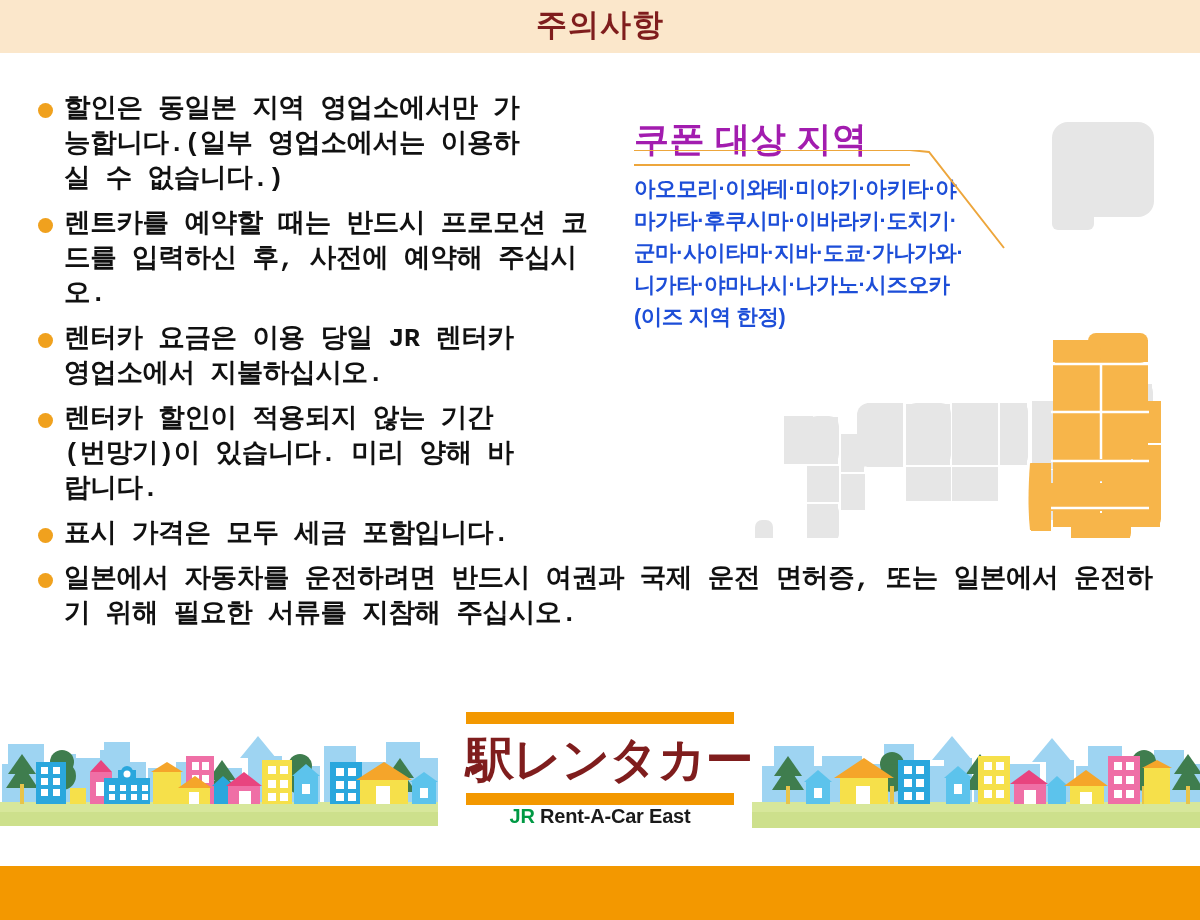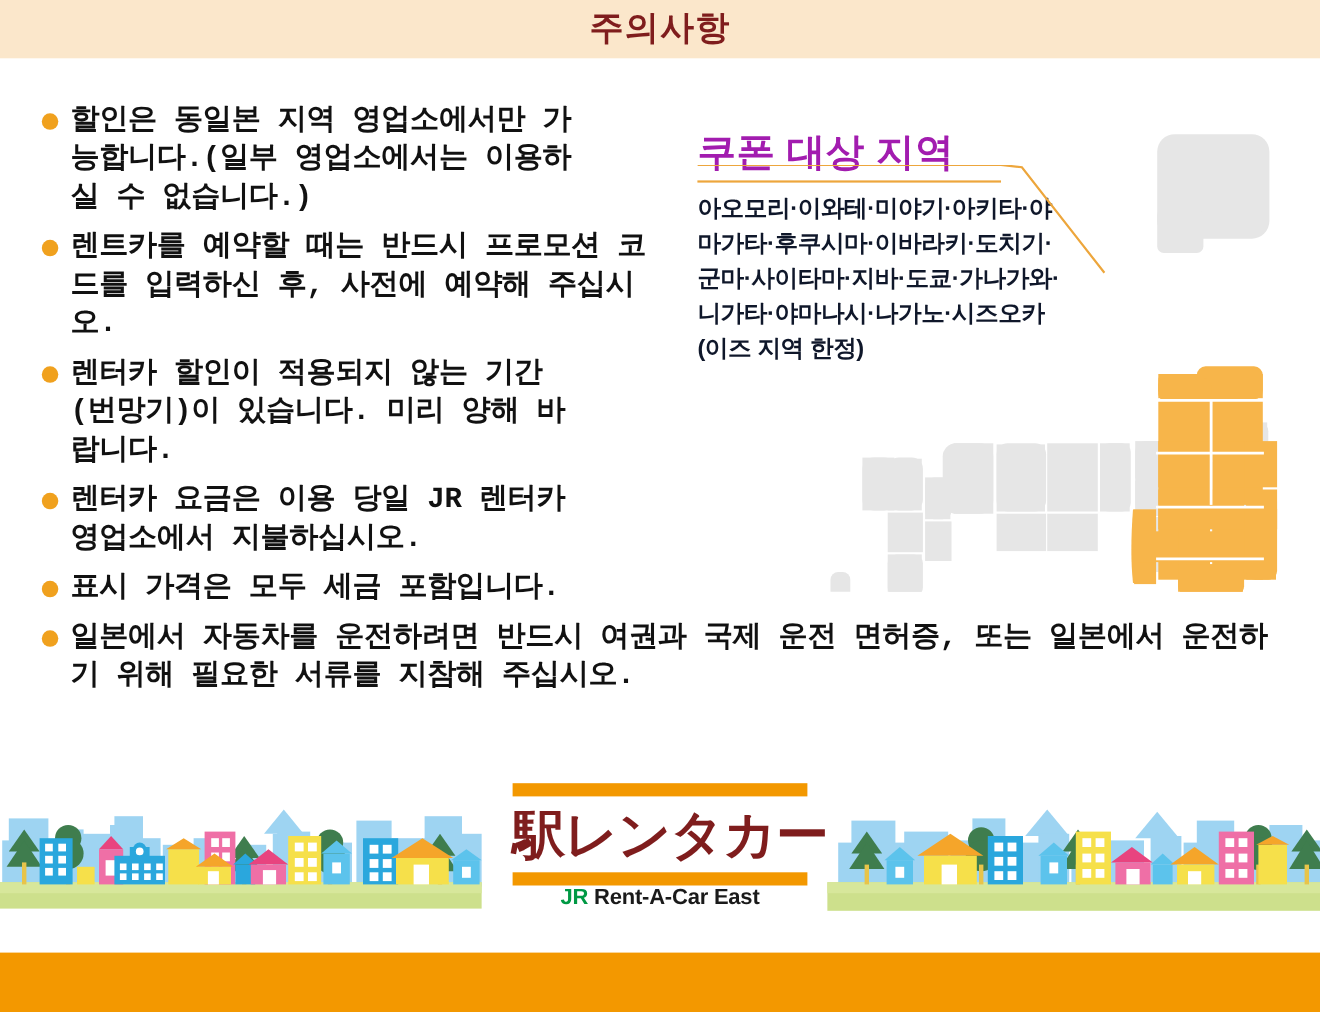--- a/index.html
+++ b/index.html
@@ -77,21 +77,21 @@
     position:absolute;
     left:0; top:42px;
     width:276px; height:2px;
     background:#eda63c;
   }
   .coupon-regions {
     margin-top:17px;
     font-size:21.5px;
     line-height:32px;
     font-weight:bold;
-    color:#0f172a;
+    color:#1d4ed8;
     letter-spacing:-0.4px;
     width:330px;
   }
 
   
   .callout-svg {
     position:absolute;
     left:634px; top:150px;
     width:440px; height:110px;
     pointer-events:none;
@@ -165,27 +165,27 @@
 
   <div class="notice-list">
     <div class="notice-item" style="width:500px;">
       <span class="dot"></span>
       <span>할인은 동일본 지역 영업소에서만 가능합니다.(일부 영업소에서는 이용하실 수 없습니다.)</span>
     </div>
     <div class="notice-item" style="width:560px;">
       <span class="dot"></span>
       <span>렌트카를 예약할 때는 반드시 프로모션 코드를 입력하신 후, 사전에 예약해 주십시오.</span>
     </div>
+    <div class="notice-item" style="width:500px;">
+      <span class="dot"></span>
+      <span>렌터카 요금은 이용 당일 JR 렌터카 영업소에서 지불하십시오.</span>
+    </div>
     <div class="notice-item" style="width:480px;">
       <span class="dot"></span>
       <span>렌터카 할인이 적용되지 않는 기간(번망기)이 있습니다. 미리 양해 바랍니다.</span>
-    </div>
-    <div class="notice-item" style="width:500px;">
-      <span class="dot"></span>
-      <span>렌터카 요금은 이용 당일 JR 렌터카 영업소에서 지불하십시오.</span>
     </div>
     <div class="notice-item" style="width:560px;">
       <span class="dot"></span>
       <span>표시 가격은 모두 세금 포함입니다.</span>
     </div>
     <div class="notice-item wide">
       <span class="dot"></span>
       <span>일본에서 자동차를 운전하려면 반드시 여권과 국제 운전 면허증, 또는 일본에서 운전하기 위해 필요한 서류를 지참해 주십시오.</span>
     </div>
   </div>

